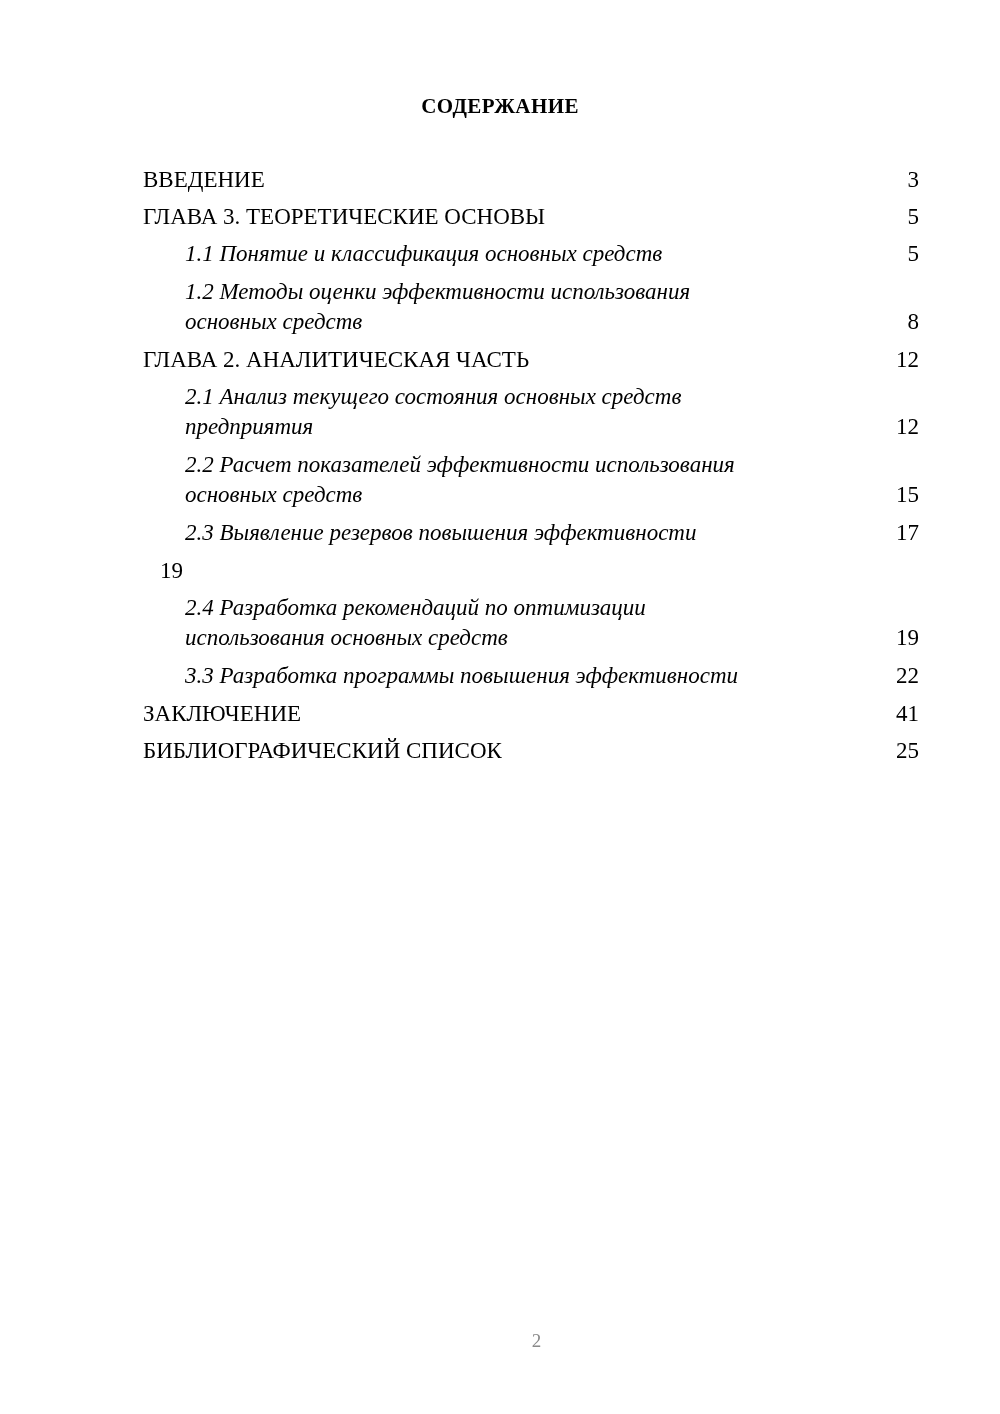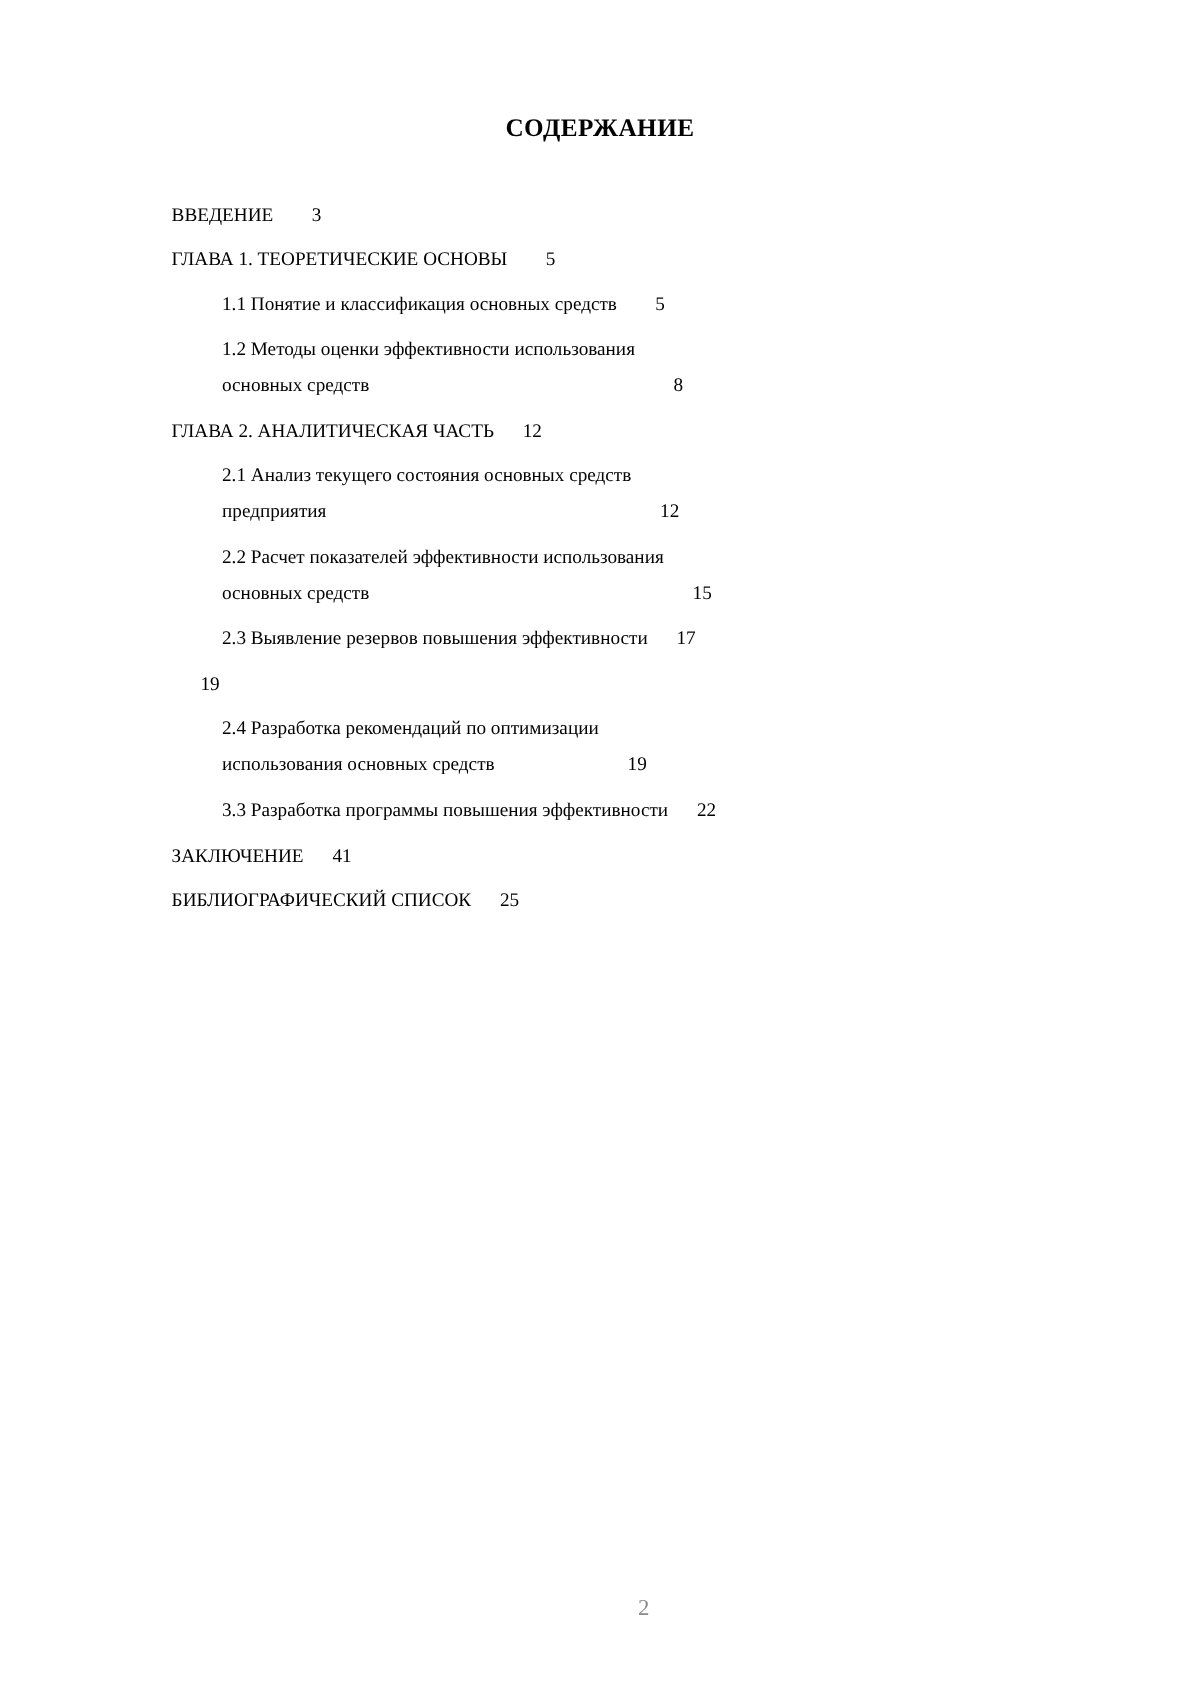--- a/index.html
+++ b/index.html
@@ -40,37 +40,39 @@
   .toc {
     position: absolute;
     left: 143px;
     top: 165px;
     width: 776px;
   }
 
   .toc-entry {
     display: flex;
     align-items: flex-start;
-    font-size: 16px;
+    justify-content: space-between;
+    font-size: 23px;
     line-height: 30px;
     margin-bottom: 7px;
   }
 
   .toc-entry.level-1 .entry-title {
     padding-left: 0;
     max-width: 700px;
   }
 
   .toc-entry.level-2 {
     margin-bottom: 8px;
   }
 
   .toc-entry.level-2 .entry-title {
     padding-left: 42px;
     max-width: 600px;
+    font-style: italic;
   }
 
   .entry-title {
     flex: 0 1 auto;
     white-space: pre-line;
     text-align: left;
   }
 
   .entry-page {
     flex: 0 0 auto;
@@ -95,21 +97,21 @@
 <div class="page">
 
   <div class="doc-title">СОДЕРЖАНИЕ</div>
 
   <div class="toc">
       <div class="toc-entry level-1">
         <span class="entry-title">ВВЕДЕНИЕ</span>
         <span class="entry-page">3</span>
       </div>
       <div class="toc-entry level-1">
-        <span class="entry-title">ГЛАВА 1. ТЕОРЕТИЧЕСКИЕ ОСНОВЫ</span>
+        <span class="entry-title">ГЛАВА 3. ТЕОРЕТИЧЕСКИЕ ОСНОВЫ</span>
         <span class="entry-page">5</span>
       </div>
       <div class="toc-entry level-2">
         <span class="entry-title">1.1 Понятие и классификация основных средств</span>
         <span class="entry-page">5</span>
       </div>
       <div class="toc-entry level-2">
         <span class="entry-title">1.2 Методы оценки эффективности использования
 основных средств</span>
         <span class="entry-page">8</span>

